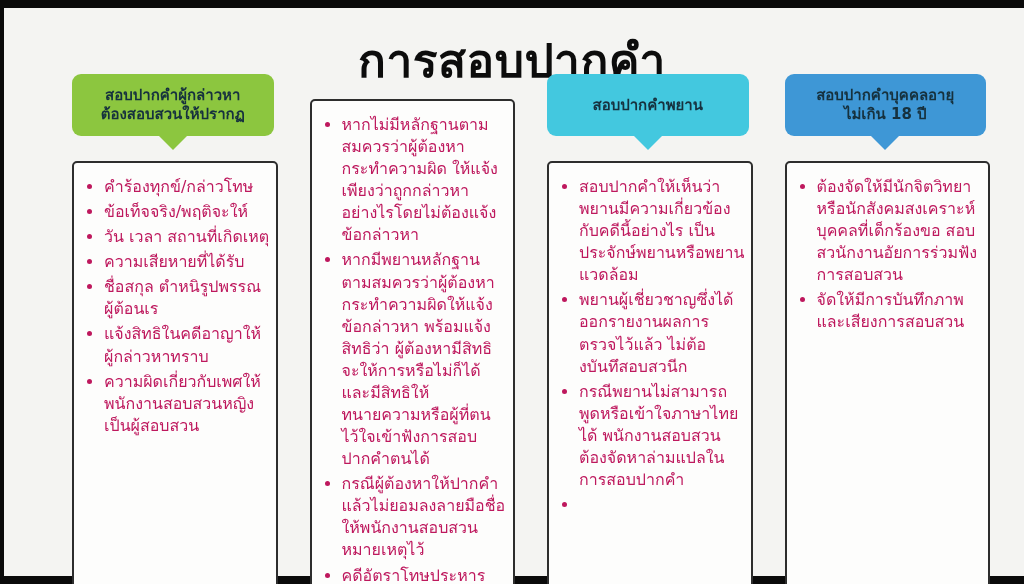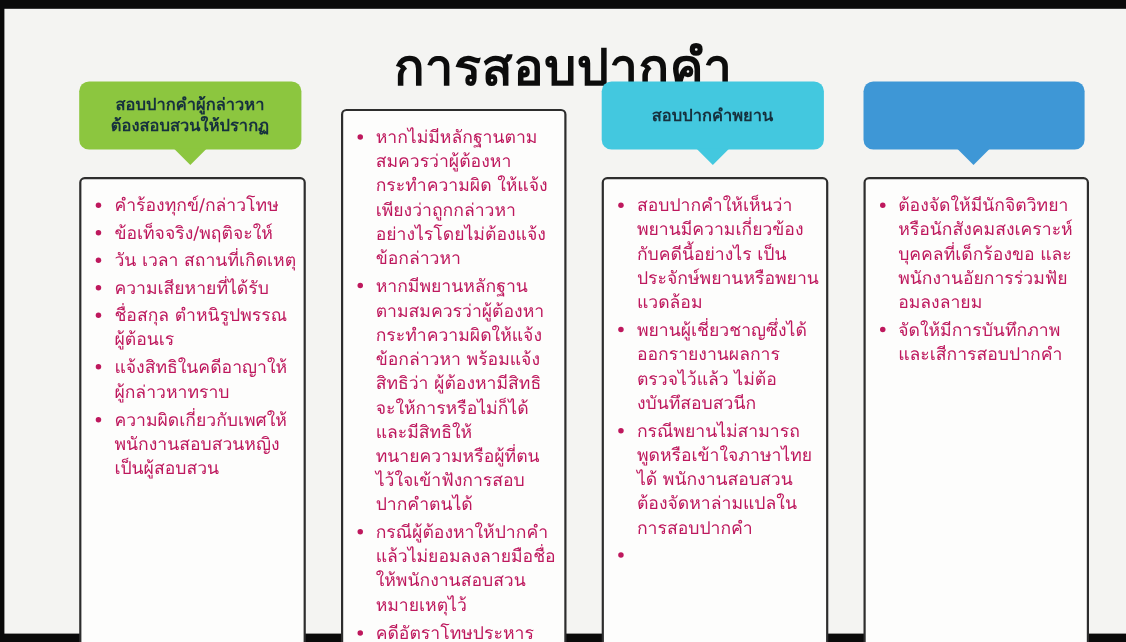--- a/index.html
+++ b/index.html
@@ -79,24 +79,26 @@
             <li>สอบปากคำให้เห็นว่า พยานมีความเกี่ยวข้องกับคดีนี้อย่างไร เป็นประจักษ์พยานหรือพยานแวดล้อม</li>
             <li>พยานผู้เชี่ยวชาญซึ่งได้ออกรายงานผลการตรวจไว้แล้ว ไม่ต้องบันทึสอบสวนีก</li>
             <li>กรณีพยานไม่สามารถพูดหรือเข้าใจภาษาไทยได้ พนักงานสอบสวนต้องจัดหาล่ามแปลในการสอบปากคำ</li>
             <li></li>
           </ul>
       </div>
     </section>
 
     <section class="col" style="--c: #3E97D6;">
       <div class="bubble">
+        <span class="bubble-label">สอบปากคำบุคคลอายุ
+ไม่เกิน 18 ปี</span>
         <span class="bubble-tail"></span>
       </div>
       <div class="card">
         <ul class="bullets">
-            <li>ต้องจัดให้มีนักจิตวิทยาหรือนักสังคมสงเคราะห์ บุคคลที่เด็กร้องขอ และพนักงานอัยการร่วมฟัยอมลงลายม</li>
-            <li>จัดให้มีการบันทึกภาพและเสีการสอบปากคำ</li>
+            <li>ต้องจัดให้มีนักจิตวิทยาหรือนักสังคมสงเคราะห์ บุคคลที่เด็กร้องขอ สอบสวนักงานอัยการร่วมฟังการสอบสวน</li>
+            <li>จัดให้มีการบันทึกภาพและเสียงการสอบสวน</li>
           </ul>
       </div>
     </section>
 
   </div>
 </div>
 
 </body></html>

